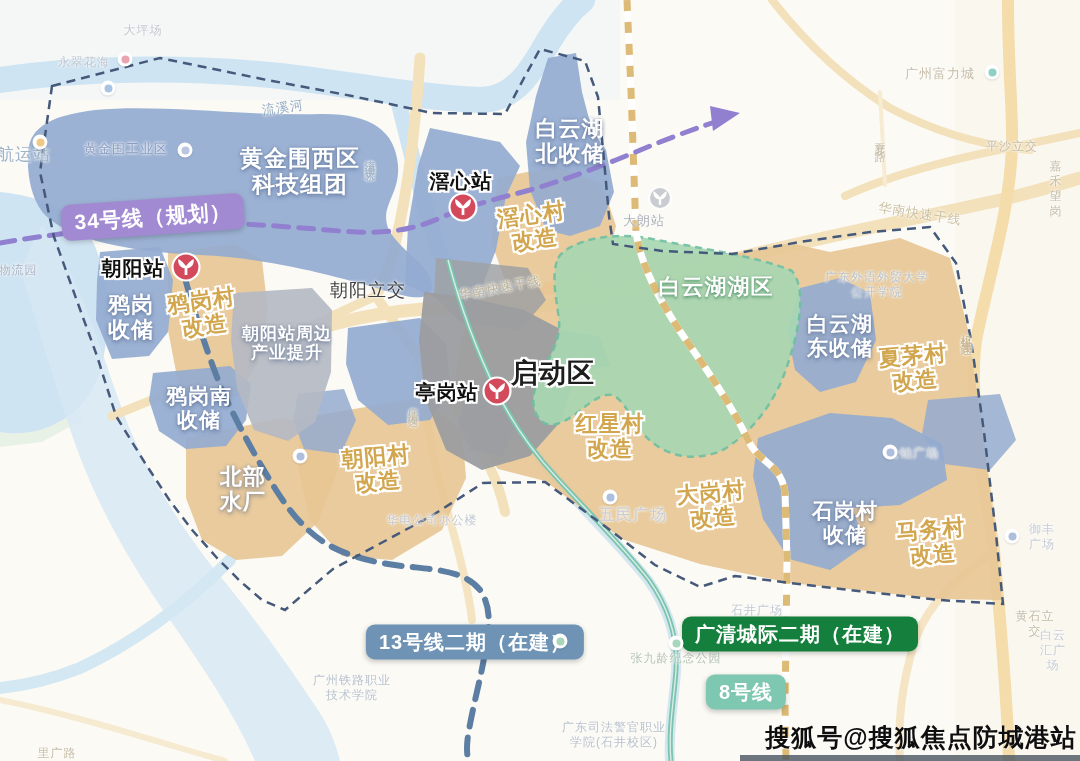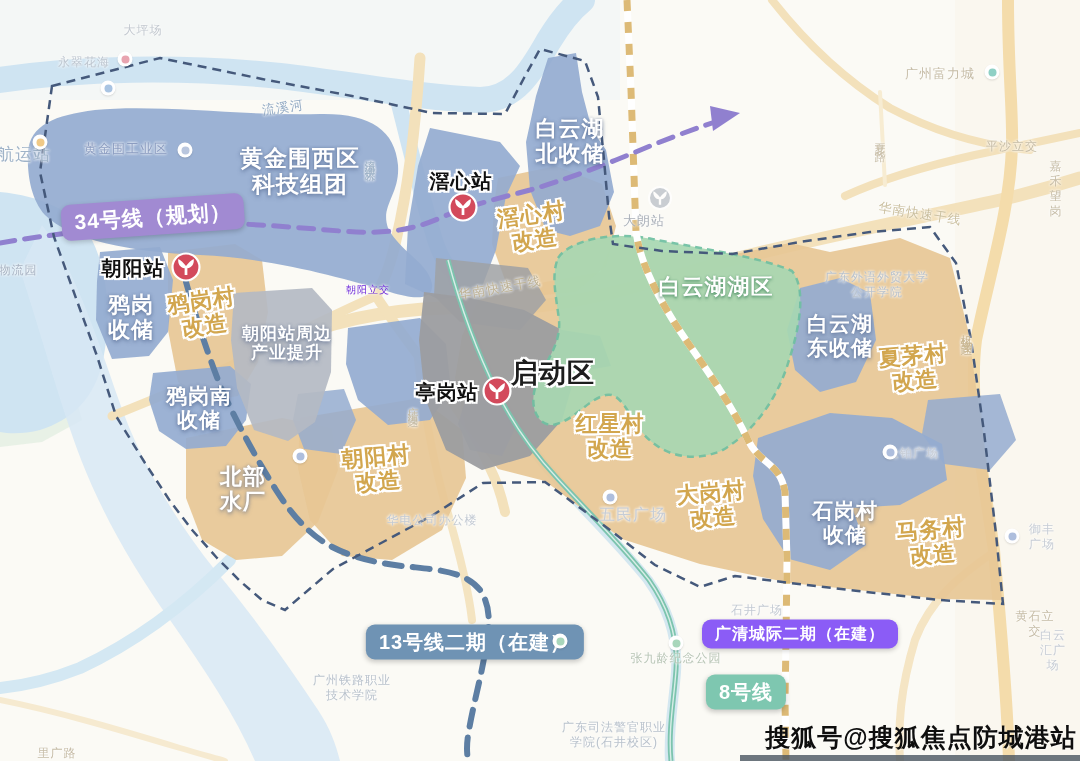--- a/index.html
+++ b/index.html
@@ -141,21 +141,21 @@
   </svg>
 
   <div id="labels">
       <div class="map-lbl" style="left: 143px; top: 30px; font-size: 12px; color: rgb(194, 200, 207); transform: translate(-50%, -50%) rotate(0deg);">大坪场</div>
       <div class="map-lbl" style="left: 84px; top: 62px; font-size: 12px; color: rgb(188, 197, 207); transform: translate(-50%, -50%) rotate(0deg);">永翠花海</div>
       <div class="map-lbl" style="left: 283px; top: 108px; font-size: 13px; color: rgb(148, 171, 196); transform: translate(-50%, -50%) rotate(-8deg);">流溪河</div>
       <div class="map-lbl vertical" style="left: 369px; top: 158px; font-size: 11px; color: rgb(159, 179, 200); transform: translate(-50%, -50%) rotate(0deg);">流溪河大桥</div>
       <div class="map-lbl" style="left: 126px; top: 149px; font-size: 13px; color: rgb(139, 156, 192); transform: translate(-50%, -50%) rotate(0deg);">黄金围工业区</div>
       <div class="map-lbl" style="left: 24px; top: 155px; font-size: 17px; color: rgb(159, 179, 200); transform: translate(-50%, -50%) rotate(0deg);">航运站</div>
       <div class="map-lbl" style="left: 18px; top: 270px; font-size: 12px; color: rgb(167, 178, 194); transform: translate(-50%, -50%) rotate(0deg);">物流园</div>
-      <div class="map-lbl" style="left: 368px; top: 290px; font-size: 10px; color: #6d28d9; transform: translate(-50%, -50%) rotate(0deg);">朝阳立交</div>
+      <div class="map-lbl" style="left: 368px; top: 290px; font-size: 18px; color: #404040; transform: translate(-50%, -50%) rotate(0deg);">朝阳立交</div>
       <div class="map-lbl" style="left: 500px; top: 288px; font-size: 13px; color: rgb(189, 177, 147); transform: translate(-50%, -50%) rotate(-10deg);">华南快速干线</div>
       <div class="map-lbl" style="left: 644px; top: 221px; font-size: 13px; color: rgb(170, 176, 185); transform: translate(-50%, -50%) rotate(0deg); text-align: center;">大朗站</div>
       <div class="map-lbl" style="left: 940px; top: 74px; font-size: 13px; color: rgb(198, 188, 166); transform: translate(-50%, -50%) rotate(0deg);">广州富力城</div>
       <div class="map-lbl vertical" style="left: 879px; top: 140px; font-size: 11px; color: rgb(201, 191, 169); transform: translate(-50%, -50%) rotate(0deg);">夏花一路</div>
       <div class="map-lbl" style="left: 1012px; top: 146px; font-size: 12px; color: rgb(198, 188, 166); transform: translate(-50%, -50%) rotate(0deg);">平沙立交</div>
       <div class="map-lbl" style="left: 1056px; top: 189px; font-size: 12px; color: rgb(198, 188, 166); transform: translate(-50%, -50%) rotate(0deg);">嘉禾望岗</div>
       <div class="map-lbl" style="left: 920px; top: 214px; font-size: 13px; color: rgb(202, 191, 159); transform: translate(-50%, -50%) rotate(9deg);">华南快速干线</div>
       <div class="map-lbl" style="left: 877px; top: 285px; font-size: 12px; color: rgb(185, 194, 204); transform: translate(-50%, -50%) rotate(0deg); text-align: center;">广东外语外贸大学
 公开学院</div>
       <div class="map-lbl vertical" style="left: 966px; top: 331px; font-size: 12px; color: rgb(201, 182, 145); transform: translate(-50%, -50%) rotate(0deg);">机场高速</div>
@@ -200,21 +200,21 @@
       <div class="lbl style-white" style="left: 840px; top: 336px; font-size: 21px; transform: translate(-50%, -50%) rotate(0deg);">白云湖
 东收储</div>
       <div class="lbl style-tan" style="left: 914px; top: 368px; font-size: 22px; transform: translate(-50%, -50%) rotate(-5deg);">夏茅村
 改造</div>
       <div class="lbl style-white" style="left: 845px; top: 523px; font-size: 21px; transform: translate(-50%, -50%) rotate(0deg);">石岗村
 收储</div>
       <div class="lbl style-tan" style="left: 932px; top: 542px; font-size: 22px; transform: translate(-50%, -50%) rotate(-5deg);">马务村
 改造</div>
       <div class="pill" style="left: 153px; top: 217px; background: rgb(161, 138, 210); font-size: 21px; transform: translate(-50%, -50%) rotate(-4deg);">34号线（规划）</div>
       <div class="pill" style="left: 475px; top: 642px; background: rgb(111, 147, 180); font-size: 20px; transform: translate(-50%, -50%) rotate(0deg);">13号线二期（在建）</div>
-      <div class="pill" style="left: 800px; top: 634px; background: #8b5cf6; font-size: 16px; transform: translate(-50%, -50%) rotate(0deg);">广清城际二期（在建）</div>
+      <div class="pill" style="left: 800px; top: 634px; background: #15803d; font-size: 20px; transform: translate(-50%, -50%) rotate(0deg);">广清城际二期（在建）</div>
       <div class="pill" style="left: 746px; top: 692px; background: rgb(126, 199, 176); font-size: 20px; transform: translate(-50%, -50%) rotate(0deg);">8号线</div>
       <div class="station-name" style="left: 133px; top: 268px;">朝阳站</div>
       <div class="station-icon" style="left: 186px; top: 267px;"><svg width="31" height="31" viewBox="-15.5 -15.5 31 31">
           <circle r="13.5" fill="#d34a5c" stroke="#ffffff" stroke-width="2.2"></circle>
           <path d="M -1.3,7.6 L -1.3,1.3 C -5.6,0.9 -8.1,-3.4 -7.3,-7.6 C -4.6,-6.1 -2.6,-4.1 0,-0.9 C 2.6,-4.1 4.6,-6.1 7.3,-7.6 C 8.1,-3.4 5.6,0.9 1.3,1.3 L 1.3,7.6 Z" fill="#ffffff" transform="scale(1.05)"></path>
         </svg></div>
       <div class="station-name" style="left: 461px; top: 181px;">滘心站</div>
       <div class="station-icon" style="left: 463px; top: 207px;"><svg width="31" height="31" viewBox="-15.5 -15.5 31 31">
           <circle r="13.5" fill="#d34a5c" stroke="#ffffff" stroke-width="2.2"></circle>
           <path d="M -1.3,7.6 L -1.3,1.3 C -5.6,0.9 -8.1,-3.4 -7.3,-7.6 C -4.6,-6.1 -2.6,-4.1 0,-0.9 C 2.6,-4.1 4.6,-6.1 7.3,-7.6 C 8.1,-3.4 5.6,0.9 1.3,1.3 L 1.3,7.6 Z" fill="#ffffff" transform="scale(1.05)"></path>

